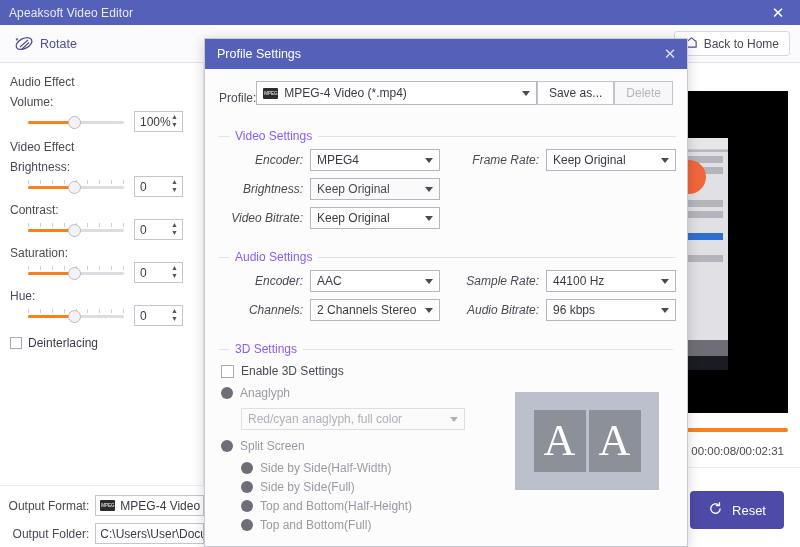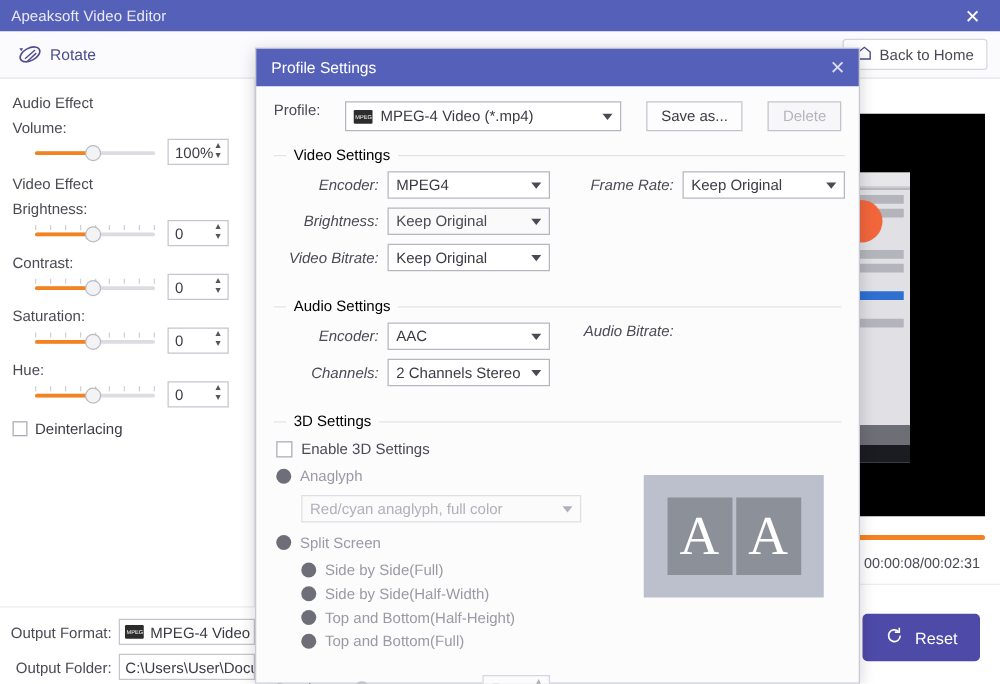--- a/index.html
+++ b/index.html
@@ -197,21 +197,21 @@
     height: 30px; background: #5560b8; display: flex; align-items: center;
     padding: 0 0 0 12px;
   }
   .dlg-head .t { color: #fff; font-size: 12.5px; }
   .dlg-head .x {
     margin-left: auto; width: 34px; height: 30px; display: flex;
     align-items: center; justify-content: center; color: #dcdcf0; font-size: 15px;
   }
   .dlg-body { padding: 12px 14px 0 14px; }
 
-  .profile-row { display: flex; align-items: flex-start; gap: 20px; margin-bottom: 12px; }
+  .profile-row { display: flex; align-items: flex-end; gap: 0; margin-bottom: 24px; }
   .profile-row .lbl { font-size: 12px; color: #4a4a55; }
   .profile-select {
     flex: 1; height: 24px; border: 1px solid #b6b6c1; background: #fff;
     display: flex; align-items: center; gap: 6px; padding: 0 6px;
     font-size: 12px; position: relative;
   }
   .caret {
     margin-left: auto; width: 0; height: 0;
     border-left: 4.5px solid transparent; border-right: 4.5px solid transparent;
     border-top: 5px solid #4a4a55;
@@ -220,21 +220,21 @@
     height: 24px; padding: 0 11px; border: 1px solid #c3c3ce; background: #fdfdfe;
     font-size: 12px; color: #3b3b45; display: flex; align-items: center;
   }
   .btn.disabled { color: #b4b4bd; background: #f7f7f9; }
 
   fieldset.group {
     border: none; border-top: 1px solid #e2e2e9;
     margin: 0 0 6px 0; padding: 6px 0 8px 0; position: relative;
   }
   fieldset.group > legend {
-    font-size: 12px; color: #000000; padding: 0 6px 0 6px; margin-left: 10px;
+    font-size: 12px; color: #8b5cf6; padding: 0 6px 0 6px; margin-left: 10px;
   }
   .grid2 { display: grid; grid-template-columns: 232px 1fr; }
   .frow { display: flex; align-items: center; gap: 7px; margin-bottom: 7px; }
   .frow .lab { font-size: 12px; color: #4a4a55; width: 84px; text-align: right; flex: 0 0 84px; font-style: italic;}
   .frow .lab.wide { width: 88px; flex: 0 0 88px;}
   .dd {
     width: 130px; height: 22px; border: 1px solid #b6b6c1; background: #fff;
     display: flex; align-items: center; padding: 0 6px; font-size: 12px; color:#3b3b45;
   }
   .dd.gray { background:#fafafb; color:#4a4a55; }
@@ -641,21 +641,32 @@
           <div class="frow">
             <span class="lab">Channels:</span>
             <div class="dd">
               <span>2 Channels Stereo</span>
               <span class="caret"></span>
             </div>
           </div>
         </div>
         <div>
           <div class="frow">
+            <span class="lab wide">Sample Rate:</span>
+            <div class="dd">
+              <span>44100 Hz</span>
+              <span class="caret"></span>
+            </div>
+          </div>
+          <div class="frow">
             <span class="lab wide">Audio Bitrate:</span>
+            <div class="dd">
+              <span>96 kbps</span>
+              <span class="caret"></span>
+            </div>
           </div>
         </div>
       </div>
     </fieldset>
 
     <fieldset class="group">
       <legend>3D Settings</legend>
 
       <div class="preview3d">
         <span class="half">A</span>
@@ -677,25 +688,25 @@
           <span class="caret-gray"></span>
         </div>
 
         <div class="radio-line">
           <span class="radio"></span>
           <span class="lbl-gray">Split Screen</span>
         </div>
 
         <div class="radio-line indent">
           <span class="radio"></span>
-          <span class="lbl-gray">Side by Side(Full)</span>
+          <span class="lbl-gray">Side by Side(Half-Width)</span>
         </div>
         <div class="radio-line indent">
           <span class="radio"></span>
-          <span class="lbl-gray">Side by Side(Half-Width)</span>
+          <span class="lbl-gray">Side by Side(Full)</span>
         </div>
         <div class="radio-line indent">
           <span class="radio"></span>
           <span class="lbl-gray">Top and Bottom(Half-Height)</span>
         </div>
         <div class="radio-line indent">
           <span class="radio"></span>
           <span class="lbl-gray">Top and Bottom(Full)</span>
         </div>
 

